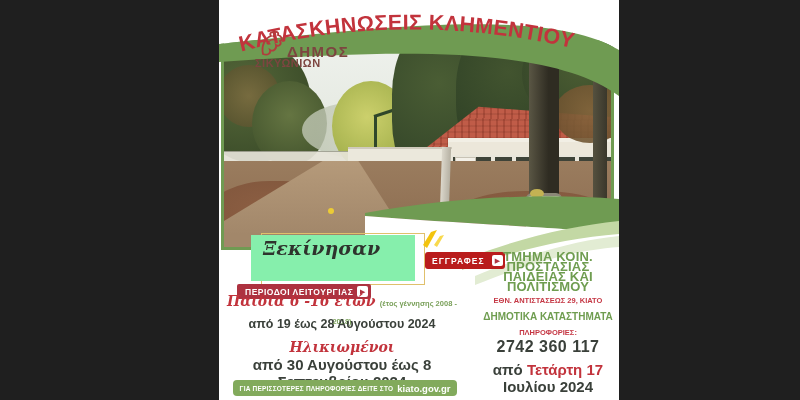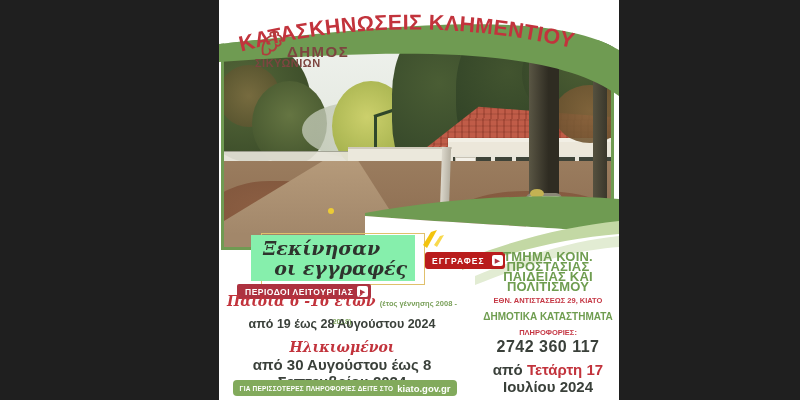--- a/index.html
+++ b/index.html
@@ -178,21 +178,20 @@
         <path d="M8,14 C10,10 14,9 17,10" fill="none" stroke="#b23c3c" stroke-width="1.5"></path>
         <circle cx="15" cy="6" r="1.6" fill="#b23c3c"></circle>
       </svg>
       <div class="logo-l1">ΔΗΜΟΣ</div>
       <div class="logo-l2">ΣΙΚΥΩΝΙΩΝ</div>
     </div>
 
     <div class="outline-box"></div>
     <div class="yellow-box">
       <div class="yb1">Ξεκίνησαν</div>
-      <div class="yb2">οι εγγραφές</div>
     </div>
     <svg class="spark" width="26" height="28" viewBox="0 0 26 28">
       <polygon points="12,2 18,0 8,18 4,15" fill="#f3c40e"></polygon>
       <polygon points="21,6 25,5 18,17 15,15" fill="#f8d94e"></polygon>
     </svg>
     <div class="register-btn">
       <span class="lbl">ΕΓΓΡΑΦΕΣ</span>
       <span class="play-box">▶</span>
     </div>
 

